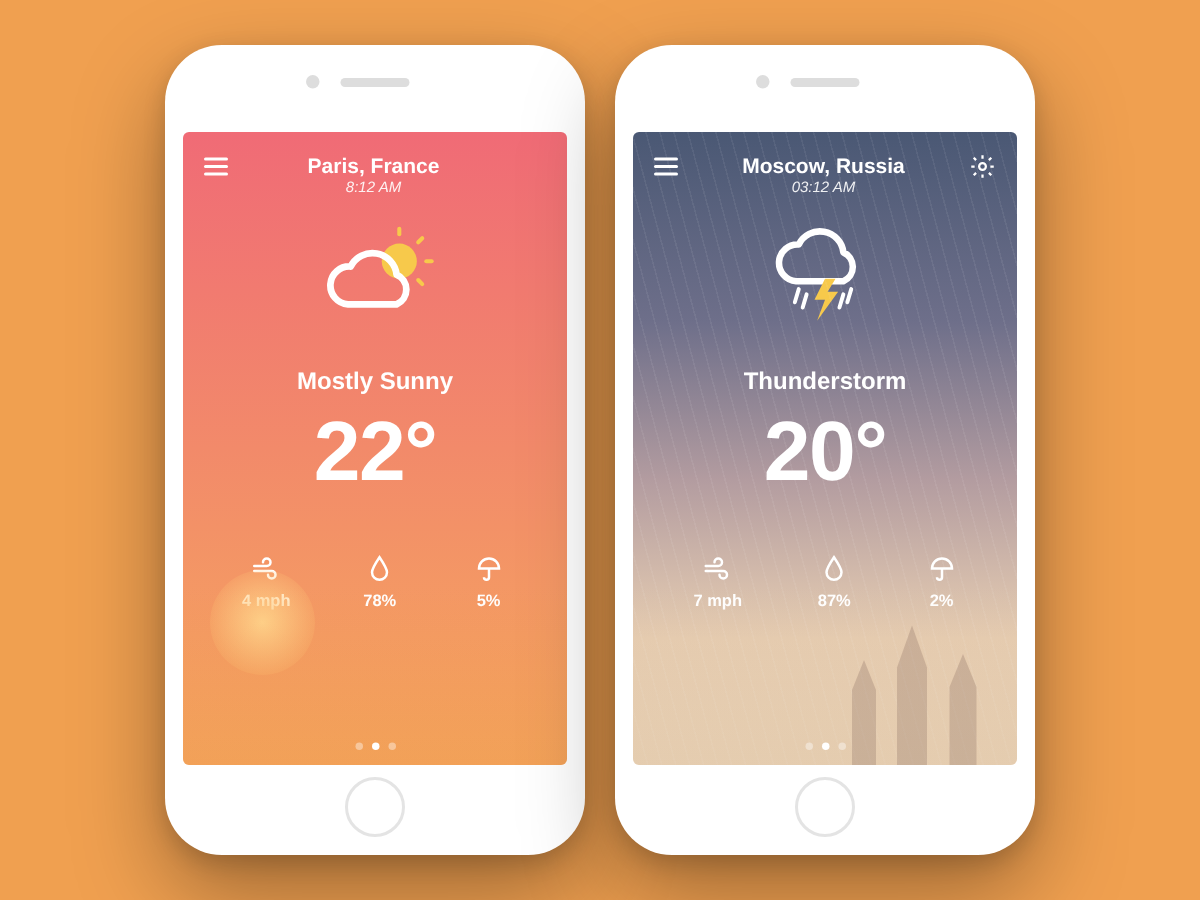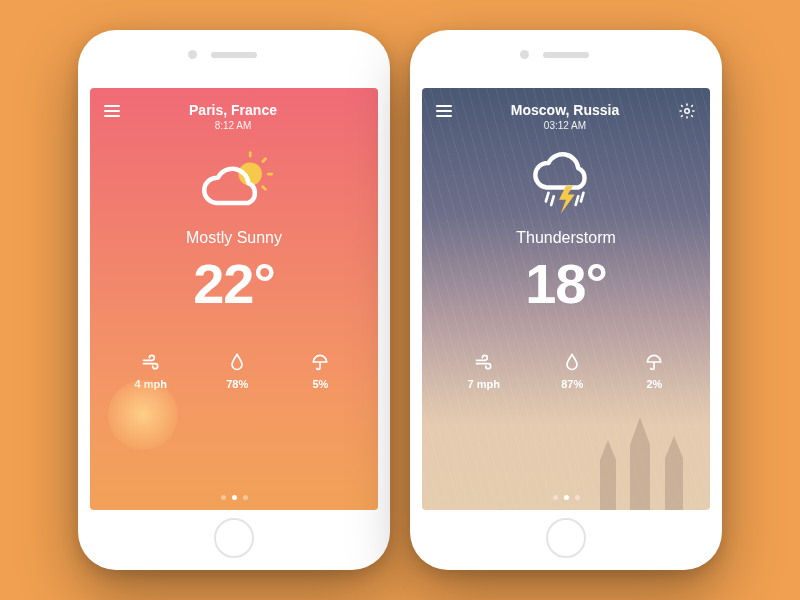--- a/index.html
+++ b/index.html
@@ -5,21 +5,21 @@
   * { box-sizing: border-box; margin: 0; padding: 0; }
   body {
     width: 800px; height: 600px;
     background: #f0a050;
     font-family: -apple-system, "Helvetica Neue", Arial, sans-serif;
     display: flex; align-items: center; justify-content: center;
     gap: 20px;
     overflow: hidden;
   }
   .phone {
-    width: 312px; height: 540px;
+    width: 280px; height: 540px;
     background: #fff;
     border-radius: 38px;
     box-shadow: 0 25px 60px rgba(0,0,0,.35), 0 5px 15px rgba(0,0,0,.15);
     padding: 58px 12px 60px 12px;
     position: relative;
     display: flex;
   }
   .phone::before {
     content:"";
     position:absolute; top:22px; left:50%; transform:translateX(-50%);
@@ -41,26 +41,26 @@
   .screen.paris { background: linear-gradient(180deg,#f06b76 0%,#f28a6a 50%,#f6a85e 100%); }
   .screen.moscow { background: linear-gradient(180deg,#4a5874 0%,#6e6f8a 30%,#b39ca0 55%,#e7ceb2 80%,#edd8bb 100%); }
 
   .topbar {
     display:flex; align-items:flex-start; justify-content:space-between;
     padding:14px 14px 0 14px;
   }
   .menu-icon div { width:16px; height:2px; background:#fff; margin:3px 0; border-radius:1px; }
   .title { text-align:center; }
   .city { font-size:14px; font-weight:700; }
-  .time { font-size:10px; opacity:.9; margin-top:2px; }
+  .time { font-size:10px; opacity:.9; margin-top:2px;font-style:italic; }
   .gear svg { width:18px; height:18px; stroke:#fff; fill:none; }
 
   .hero { text-align:center; margin-top:18px; }
   .hero svg { width:90px; height:70px; }
-  .cond { font-size:16px; font-weight:400; margin-top:6px; }
+  .cond { font-size:16px; font-weight:700; margin-top:22px; }
   .temp { font-size:56px; font-weight:700; margin-top:4px; letter-spacing:-1px; }
 
   .stats {
     display:flex; justify-content:space-around;
     margin-top:36px; padding:0 15px;
   }
   .stat { text-align:center; font-size:11px; font-weight:600; }
   .stat svg { width:20px; height:20px; stroke:#fff; fill:none; stroke-width:2; display:block; margin:0 auto 6px; }
 
   .skyline {
@@ -207,21 +207,21 @@
           <polygon points="50,42 42,58 50,58 44,74 60,52 52,52 58,42" fill="#f7c94b"></polygon>
           <g stroke="#fff" stroke-width="3" stroke-linecap="round">
             <line x1="30" y1="50" x2="27" y2="60"></line>
               <line x1="70" y1="50" x2="67" y2="60"></line>
             <line x1="36" y1="54" x2="33" y2="64"></line>
               <line x1="64" y1="54" x2="61" y2="64"></line>
           </g>
         </svg>
       </div>
       <div class="cond">Thunderstorm</div>
-      <div class="temp">18°</div>
+      <div class="temp">20°</div>
     </div>
 
     <div class="stats">
       <div class="stat">
         <span>
           <svg viewBox="0 0 24 24">
               <path d="M3 10h10a3 3 0 1 0-3-3M3 14h14a3 3 0 1 1-3 3" stroke-linecap="round"></path>
             </svg>
         </span>
         <span>7 mph</span>

